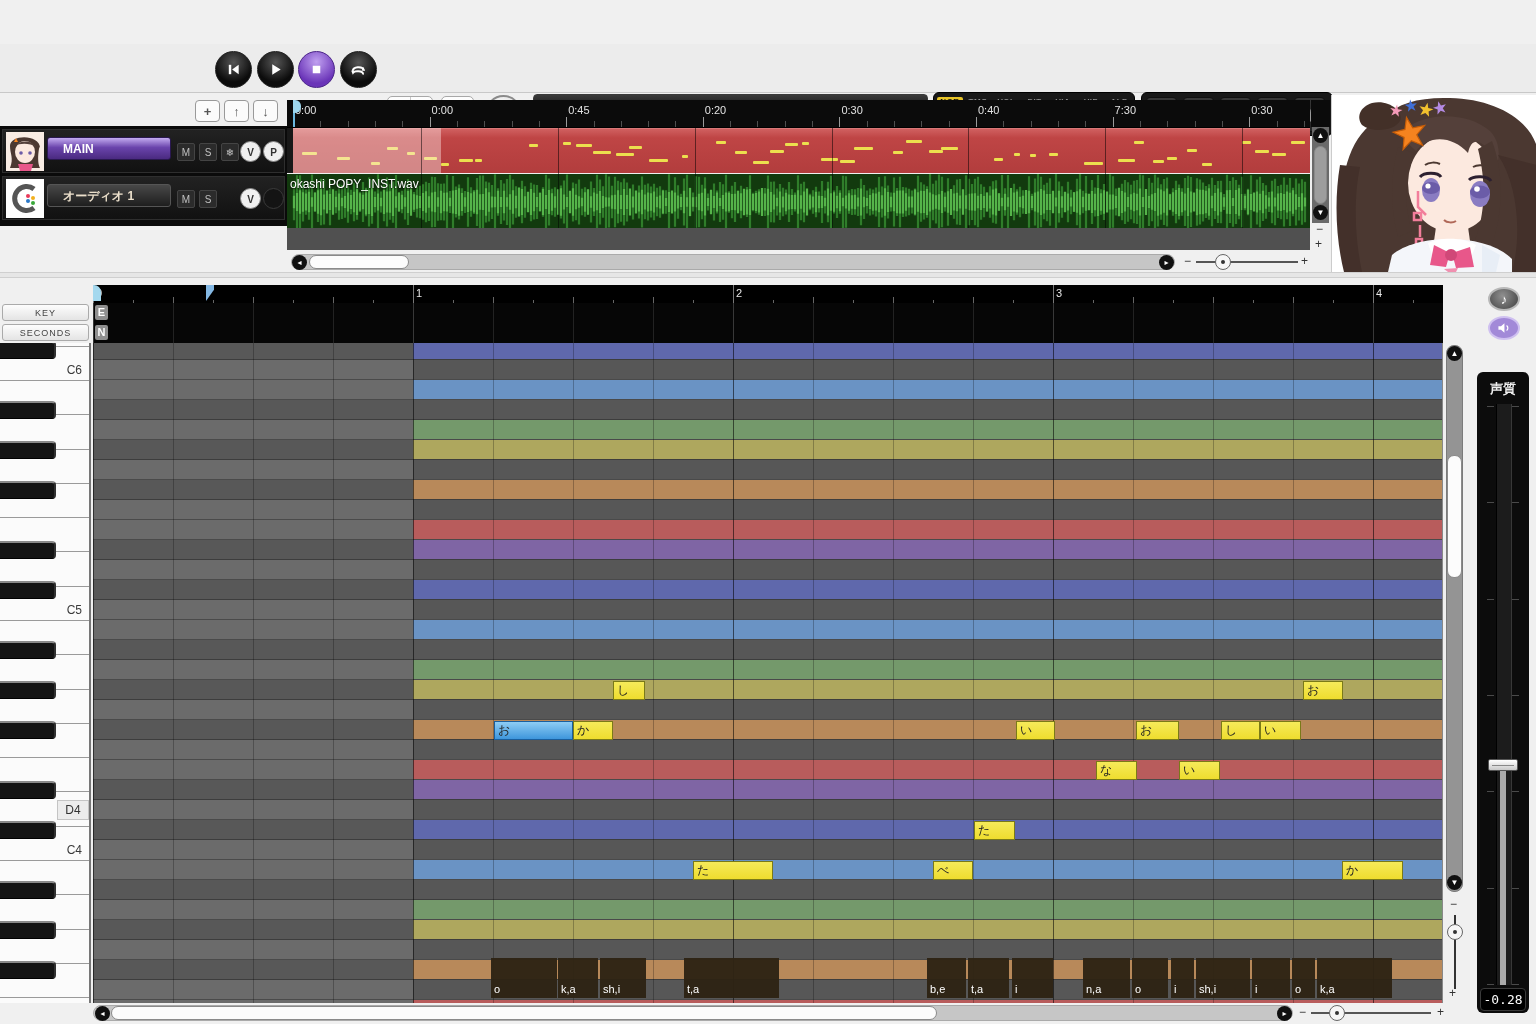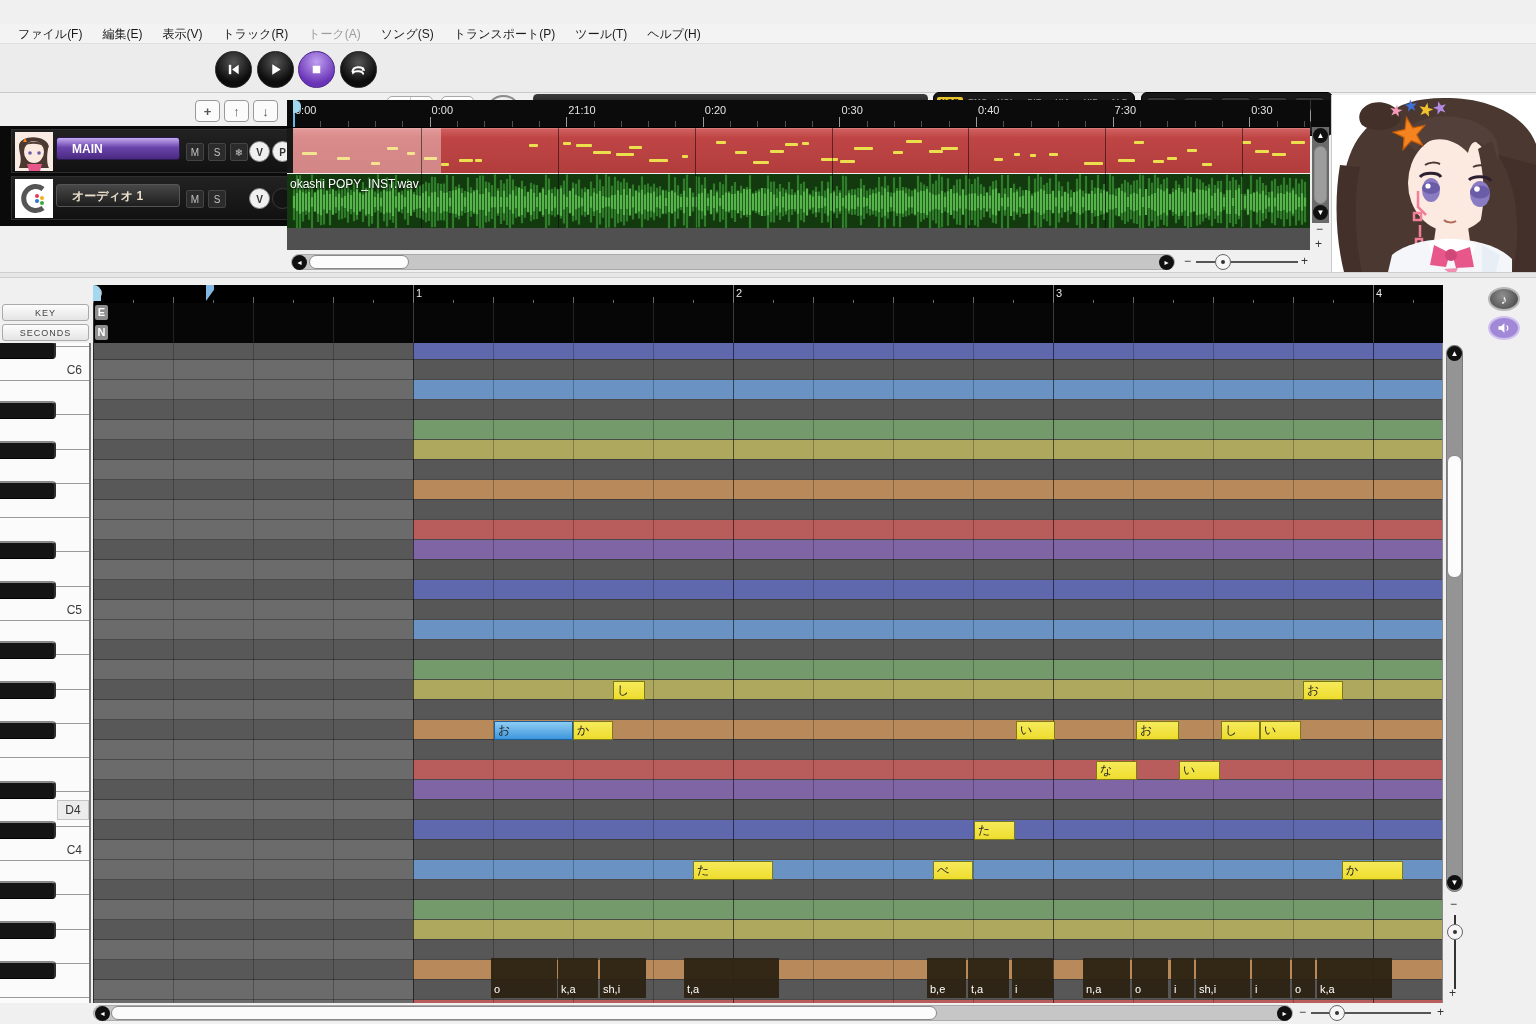--- a/index.html
+++ b/index.html
@@ -41,21 +41,21 @@
             background:radial-gradient(circle at 45% 35%,#4a4a4a,#161616 70%);border:1px solid #050505;}
   .adj.active .led{background:radial-gradient(circle at 45% 35%,#fff4a0,#f0c820 60%,#a07800);box-shadow:0 0 6px #f0d040;}
   #tool-strip{left:1141px;top:48px;width:190px;height:42px;background:#181818;border-radius:6px;border:1px solid #000;}
   .toolbtn{position:absolute;top:4px;width:29px;height:33px;background:linear-gradient(#383838,#242424);
            border:1px solid #101010;border-radius:4px;display:flex;align-items:center;justify-content:center;color:#9a9a9a;}
   .toolbtn.sel{color:#a98fe8;}
   
   #tp-buttons .sq{position:absolute;top:100px;width:25px;height:22px;background:#fbfbfb;border:1px solid #999;
        border-radius:4px;text-align:center;line-height:21px;font-size:13px;color:#555;font-weight:bold;box-sizing:border-box;}
   #tracks-panel{left:0;top:126px;width:287px;height:100px;background:#0a0a0a;}
-  .trow{position:absolute;left:11px;width:283px;height:44px;background:linear-gradient(#222,#111);border:1px solid #2e2e2e;box-sizing:border-box;}
+  .trow{position:absolute;left:2px;width:283px;height:44px;background:linear-gradient(#222,#111);border:1px solid #2e2e2e;box-sizing:border-box;}
   .thumb{position:absolute;left:3px;top:2px;width:38px;height:39px;background:#fff;overflow:hidden;}
   .tname{position:absolute;left:44px;top:7px;width:124px;height:23px;border-radius:3px;color:#fff;
          font-size:12px;font-weight:bold;line-height:23px;padding-left:15px;box-sizing:border-box;}
   .tname.song{background:linear-gradient(#c3abf0,#6a44ac 45%,#4a2a80);border:1px solid #2a1850;}
   .tname.audio{background:linear-gradient(#484848,#1e1e1e);border:1px solid #555;color:#ece0cc;}
   .msq{position:absolute;top:13px;width:18px;height:18px;background:#2b2b2b;border:1px solid #444;border-radius:2px;
        color:#c0c0c0;font-size:10px;text-align:center;line-height:17px;box-sizing:border-box;}
   .circ{position:absolute;top:11px;width:21px;height:21px;border-radius:50%;background:#f0f0f0;border:1px solid #888;
         color:#333;font-size:10px;font-weight:bold;text-align:center;line-height:21px;box-sizing:border-box;}
   .circ.ghost{background:#141414;border-color:#3a3a3a;color:transparent;}
@@ -120,31 +120,20 @@
   .flagA{position:absolute;width:8px;height:16px;background:#a4d8ee;border-radius:0 7px 0 0;}
   .flagB{position:absolute;width:8px;height:16px;background:#84b8e4;clip-path:polygon(0 0,100% 0,100% 30%,0 100%);}
   svg{display:block;}
 </style>
 </head>
 <body>
 
 <div id="app">
 
 
-  <div class="abs" id="menubar">
-      <div class="menu-item" style="position: relative;">ファイル(F)</div>
-      <div class="menu-item" style="position: relative;">編集(E)</div>
-      <div class="menu-item" style="position: relative;">表示(V)</div>
-      <div class="menu-item" style="position: relative;">トラック(R)</div>
-      <div class="menu-item disabled" style="position: relative;">トーク(A)</div>
-      <div class="menu-item" style="position: relative;">ソング(S)</div>
-      <div class="menu-item" style="position: relative;">トランスポート(P)</div>
-      <div class="menu-item" style="position: relative;">ツール(T)</div>
-      <div class="menu-item" style="position: relative;">ヘルプ(H)</div>
-    </div>
 
   <div class="abs" id="toolbar">
     <div id="transport"></div>
     <div class="abs wgroup" style="left:387px;width:46px;">
       <div class="half">
         <svg width="14" height="14" viewBox="0 0 16 16">
             <path d="M4 13 V4 H13 L8.5 8 H7 V13 Z" fill="currentColor"></path>
           </svg>
         </div>
       <div class="half">
@@ -301,21 +290,21 @@
       <div class="arr-tick" style="left: 60.64px; top: 21px; height: 6px; background: rgb(79, 79, 79);"></div>
       <div class="arr-tick" style="left: 87.96px; top: 21px; height: 6px; background: rgb(79, 79, 79);"></div>
       <div class="arr-tick" style="left: 115.28px; top: 21px; height: 6px; background: rgb(79, 79, 79);"></div>
       <div class="arr-tick" style="left: 142.6px; top: 17px; height: 10px; background: rgb(154, 154, 154);"></div>
       <div class="arr-lab" style="left: 144.6px;">0:00</div>
       <div class="arr-tick" style="left: 169.92px; top: 21px; height: 6px; background: rgb(79, 79, 79);"></div>
       <div class="arr-tick" style="left: 197.24px; top: 21px; height: 6px; background: rgb(79, 79, 79);"></div>
       <div class="arr-tick" style="left: 224.56px; top: 21px; height: 6px; background: rgb(79, 79, 79);"></div>
       <div class="arr-tick" style="left: 251.88px; top: 21px; height: 6px; background: rgb(79, 79, 79);"></div>
       <div class="arr-tick" style="left: 279.2px; top: 17px; height: 10px; background: rgb(154, 154, 154);"></div>
-      <div class="arr-lab" style="left: 281.2px;">21:10</div>
+      <div class="arr-lab" style="left: 281.2px;">0:45</div>
       <div class="arr-tick" style="left: 306.52px; top: 21px; height: 6px; background: rgb(79, 79, 79);"></div>
       <div class="arr-tick" style="left: 333.84px; top: 21px; height: 6px; background: rgb(79, 79, 79);"></div>
       <div class="arr-tick" style="left: 361.16px; top: 21px; height: 6px; background: rgb(79, 79, 79);"></div>
       <div class="arr-tick" style="left: 388.48px; top: 21px; height: 6px; background: rgb(79, 79, 79);"></div>
       <div class="arr-tick" style="left: 415.8px; top: 17px; height: 10px; background: rgb(154, 154, 154);"></div>
       <div class="arr-lab" style="left: 417.8px;">0:20</div>
       <div class="arr-tick" style="left: 443.12px; top: 21px; height: 6px; background: rgb(79, 79, 79);"></div>
       <div class="arr-tick" style="left: 470.44px; top: 21px; height: 6px; background: rgb(79, 79, 79);"></div>
       <div class="arr-tick" style="left: 497.76px; top: 21px; height: 6px; background: rgb(79, 79, 79);"></div>
       <div class="arr-tick" style="left: 525.08px; top: 21px; height: 6px; background: rgb(79, 79, 79);"></div>
@@ -824,20 +813,43 @@
 
   <div class="abs oval" id="oval-note">
       <span>♪</span>
     </div>
   <div class="abs oval" id="oval-spk">
     <svg width="14" height="12" viewBox="0 0 16 14">
         <path d="M1.5 5 v4 h3 l4 3.5 v-11 l-4 3.5 Z" fill="currentColor"></path>
         <path d="M11 4 C13 5.5 13 8.5 11 10" stroke="currentColor" stroke-width="1.4" fill="none"></path>
       </svg>
   </div>
+  <div class="abs" id="vq-panel">
+    <div id="vq-title">声質</div>
+    <div id="vq-groove"></div>
+    <div id="vq-fill"></div>
+    <div id="vq-thumb">
+        <i></i>
+      </div>
+    <div id="vq-value">-0.28</div>
+  <div class="vq-tick" style="left: 10px; top: 34px;"></div>
+      <div class="vq-tick" style="left: 35px; top: 34px;"></div>
+      <div class="vq-tick" style="left: 10px; top: 130.3px;"></div>
+      <div class="vq-tick" style="left: 35px; top: 130.3px;"></div>
+      <div class="vq-tick" style="left: 10px; top: 226.6px;"></div>
+      <div class="vq-tick" style="left: 35px; top: 226.6px;"></div>
+      <div class="vq-tick" style="left: 10px; top: 322.9px;"></div>
+      <div class="vq-tick" style="left: 35px; top: 322.9px;"></div>
+      <div class="vq-tick" style="left: 10px; top: 419.2px;"></div>
+      <div class="vq-tick" style="left: 35px; top: 419.2px;"></div>
+      <div class="vq-tick" style="left: 10px; top: 515.5px;"></div>
+      <div class="vq-tick" style="left: 35px; top: 515.5px;"></div>
+      <div class="vq-tick" style="left: 10px; top: 611.8px;"></div>
+      <div class="vq-tick" style="left: 35px; top: 611.8px;"></div>
+    </div>
 <div class="abs tbtn-round" style="left: 215px;">
       <span>
         <svg width="15" height="15" viewBox="0 0 16 16">
           <rect x="3" y="3" width="2.6" height="10" fill="#fff"></rect>
           <path d="M13.5 3 L6.5 8 L13.5 13 Z" fill="#fff"></path>
         </svg>
       </span>
     </div>
     <div class="abs tbtn-round" style="left: 256.5px;">
       <span>

